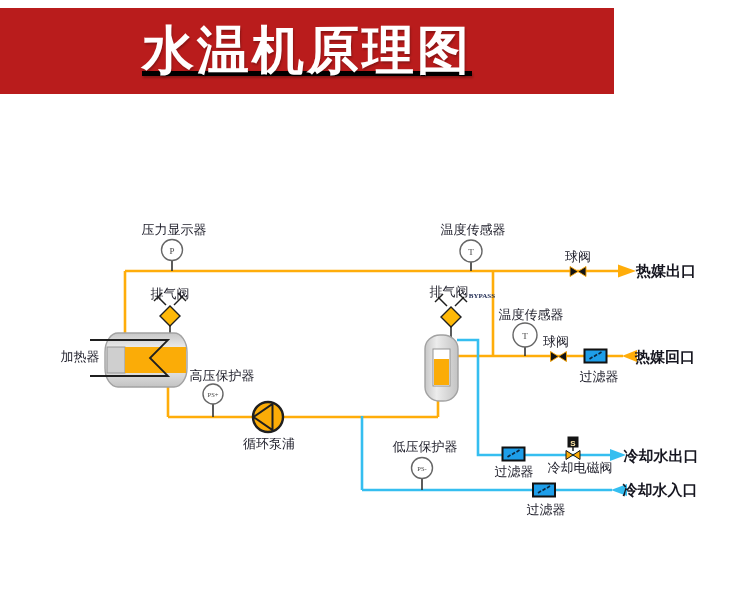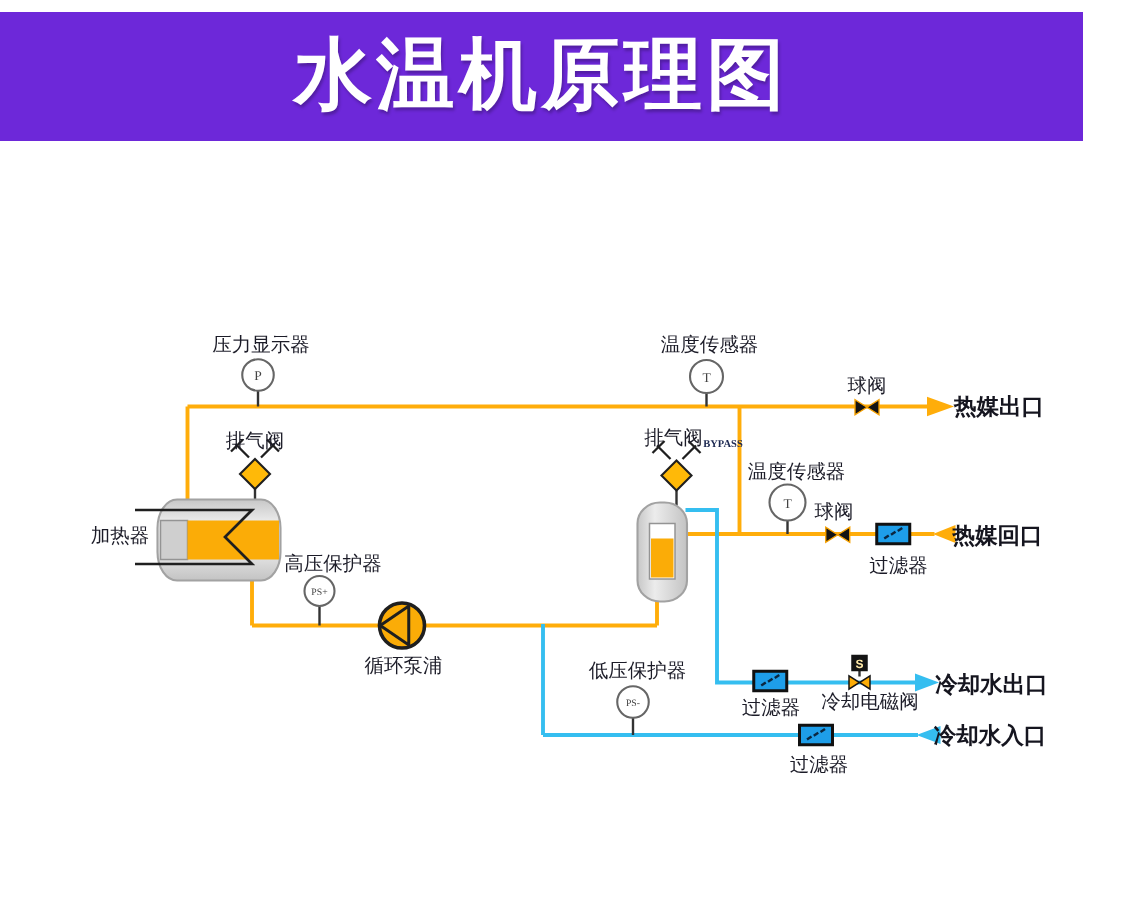--- a/index.html
+++ b/index.html
@@ -1,18 +1,18 @@
 <!DOCTYPE html>
 <html><head>
 <meta charset="utf-8">
 <style>
   html,body{margin:0;padding:0;background:#ffffff;}
   #stage{position:relative;width:750px;height:599px;background:#ffffff;overflow:hidden;
          font-family:"Liberation Serif","DejaVu Serif",serif;}
-  .banner{position:absolute;left:0;top:8px;width:722px;height:86px;background:#6d28d9;}
+  .banner{position:absolute;left:0;top:8px;width:614px;height:86px;background:#b91c1c;text-decoration:underline;}
   .banner h1{margin:0;width:100%;height:86px;line-height:86px;text-align:center;
              color:#ffffff;font-size:52px;font-weight:700;letter-spacing:3px;
              font-family:"Liberation Serif","DejaVu Serif",serif;
              text-shadow:1px 2px 2px rgba(0,0,0,.25);}
   svg{position:absolute;left:0;top:0;}
   .lbl{font-family:"Liberation Serif","DejaVu Serif",serif;font-size:13px;fill:#1c1c28;}
   .lbl-port{font-family:"Liberation Serif","DejaVu Serif",serif;font-size:15px;font-weight:600;fill:#15151f;}
   .lbl-bypass{font-family:"Liberation Serif","DejaVu Serif",serif;font-size:7px;font-weight:700;fill:#1b2750;}
   .sym{font-family:"Liberation Serif","DejaVu Serif",serif;font-size:9px;fill:#444;}
   .sym-sm{font-family:"Liberation Serif","DejaVu Serif",serif;font-size:6.5px;fill:#444;}

